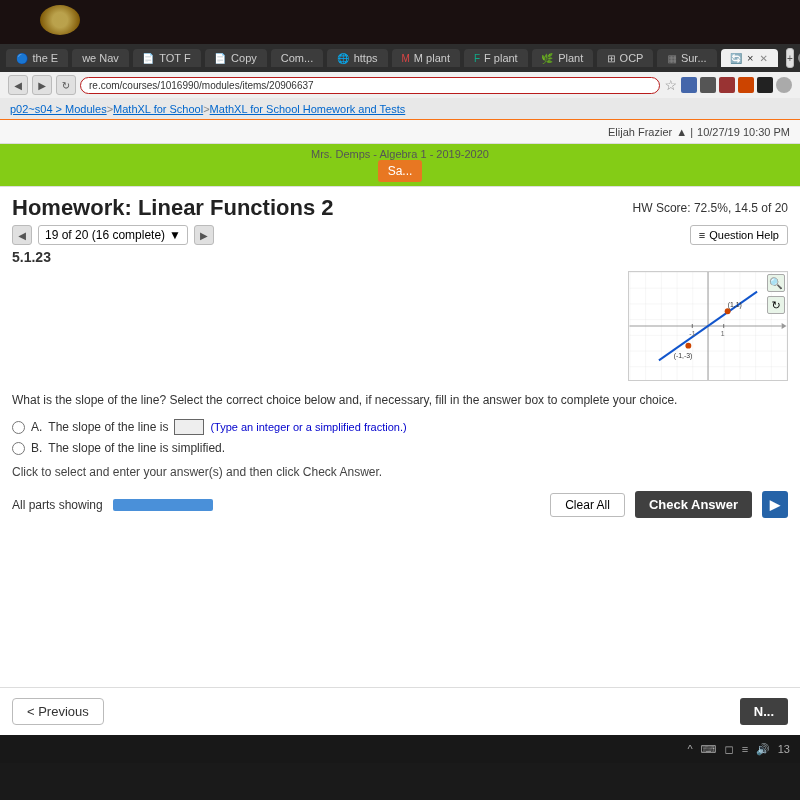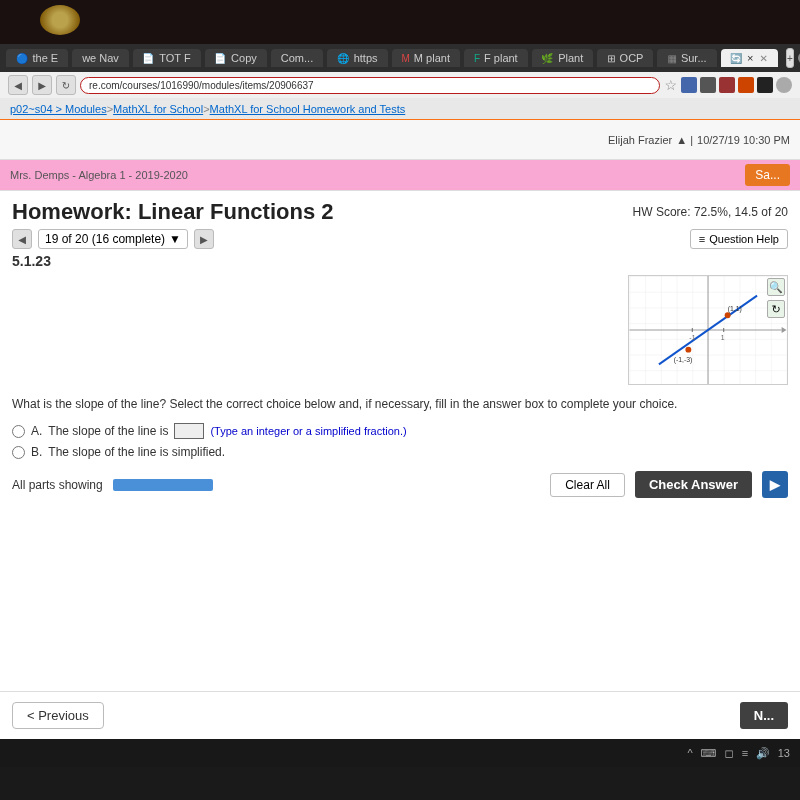--- a/index.html
+++ b/index.html
@@ -66,39 +66,40 @@
       display: flex;
       align-items: center;
       padding: 0 10px;
       font-size: 11px;
       color: #555;
       border-bottom: 1px solid #f97316;
     }
 
     .top-user-bar {
       background: #f7f7f7;
-      height: 40px;
+      height: 24px;
       display: flex;
       align-items: center;
       justify-content: flex-end;
       padding: 0 10px;
       font-size: 11px;
       color: #444;
       border-bottom: 1px solid #ddd;
     }
 
     .course-header {
-      background: #f9a8d4;
+      background: #84cc16;
       padding: 4px 10px;
       border-bottom: 1px solid #ddd;
       font-size: 11px;
       color: #555;
       display: flex;
       align-items: center;
       justify-content: space-between;
+      flex-direction: column;
     }
 
     .save-btn {
       background: #e87722;
       color: white;
       border: none;
       padding: 4px 10px;
       font-size: 12px;
       border-radius: 3px;
       cursor: pointer;
@@ -547,20 +548,21 @@
     <span>The slope of the line is</span>
     <span class="answer-box">&nbsp;</span>
     <span class="fraction-hint">(Type an integer or a simplified fraction.)</span>
   </div>
   <div class="answer-option">
     <input type="radio" name="slope" style="">
     <span>B.</span>
     <span>The slope of the line is simplified.</span>
   </div>
 
+  <div class="click-instruction">Click to select and enter your answer(s) and then click Check Answer.</div>
 
   <div class="bottom-bar">
     <span class="all-parts-label">All parts showing</span>
     <div class="progress-bar-container"></div>
     <button class="clear-all-btn">Clear All</button>
     <button class="check-answer-btn">Check Answer</button>
     <button class="next-btn-right">▶</button>
   </div>
 </div>
 

